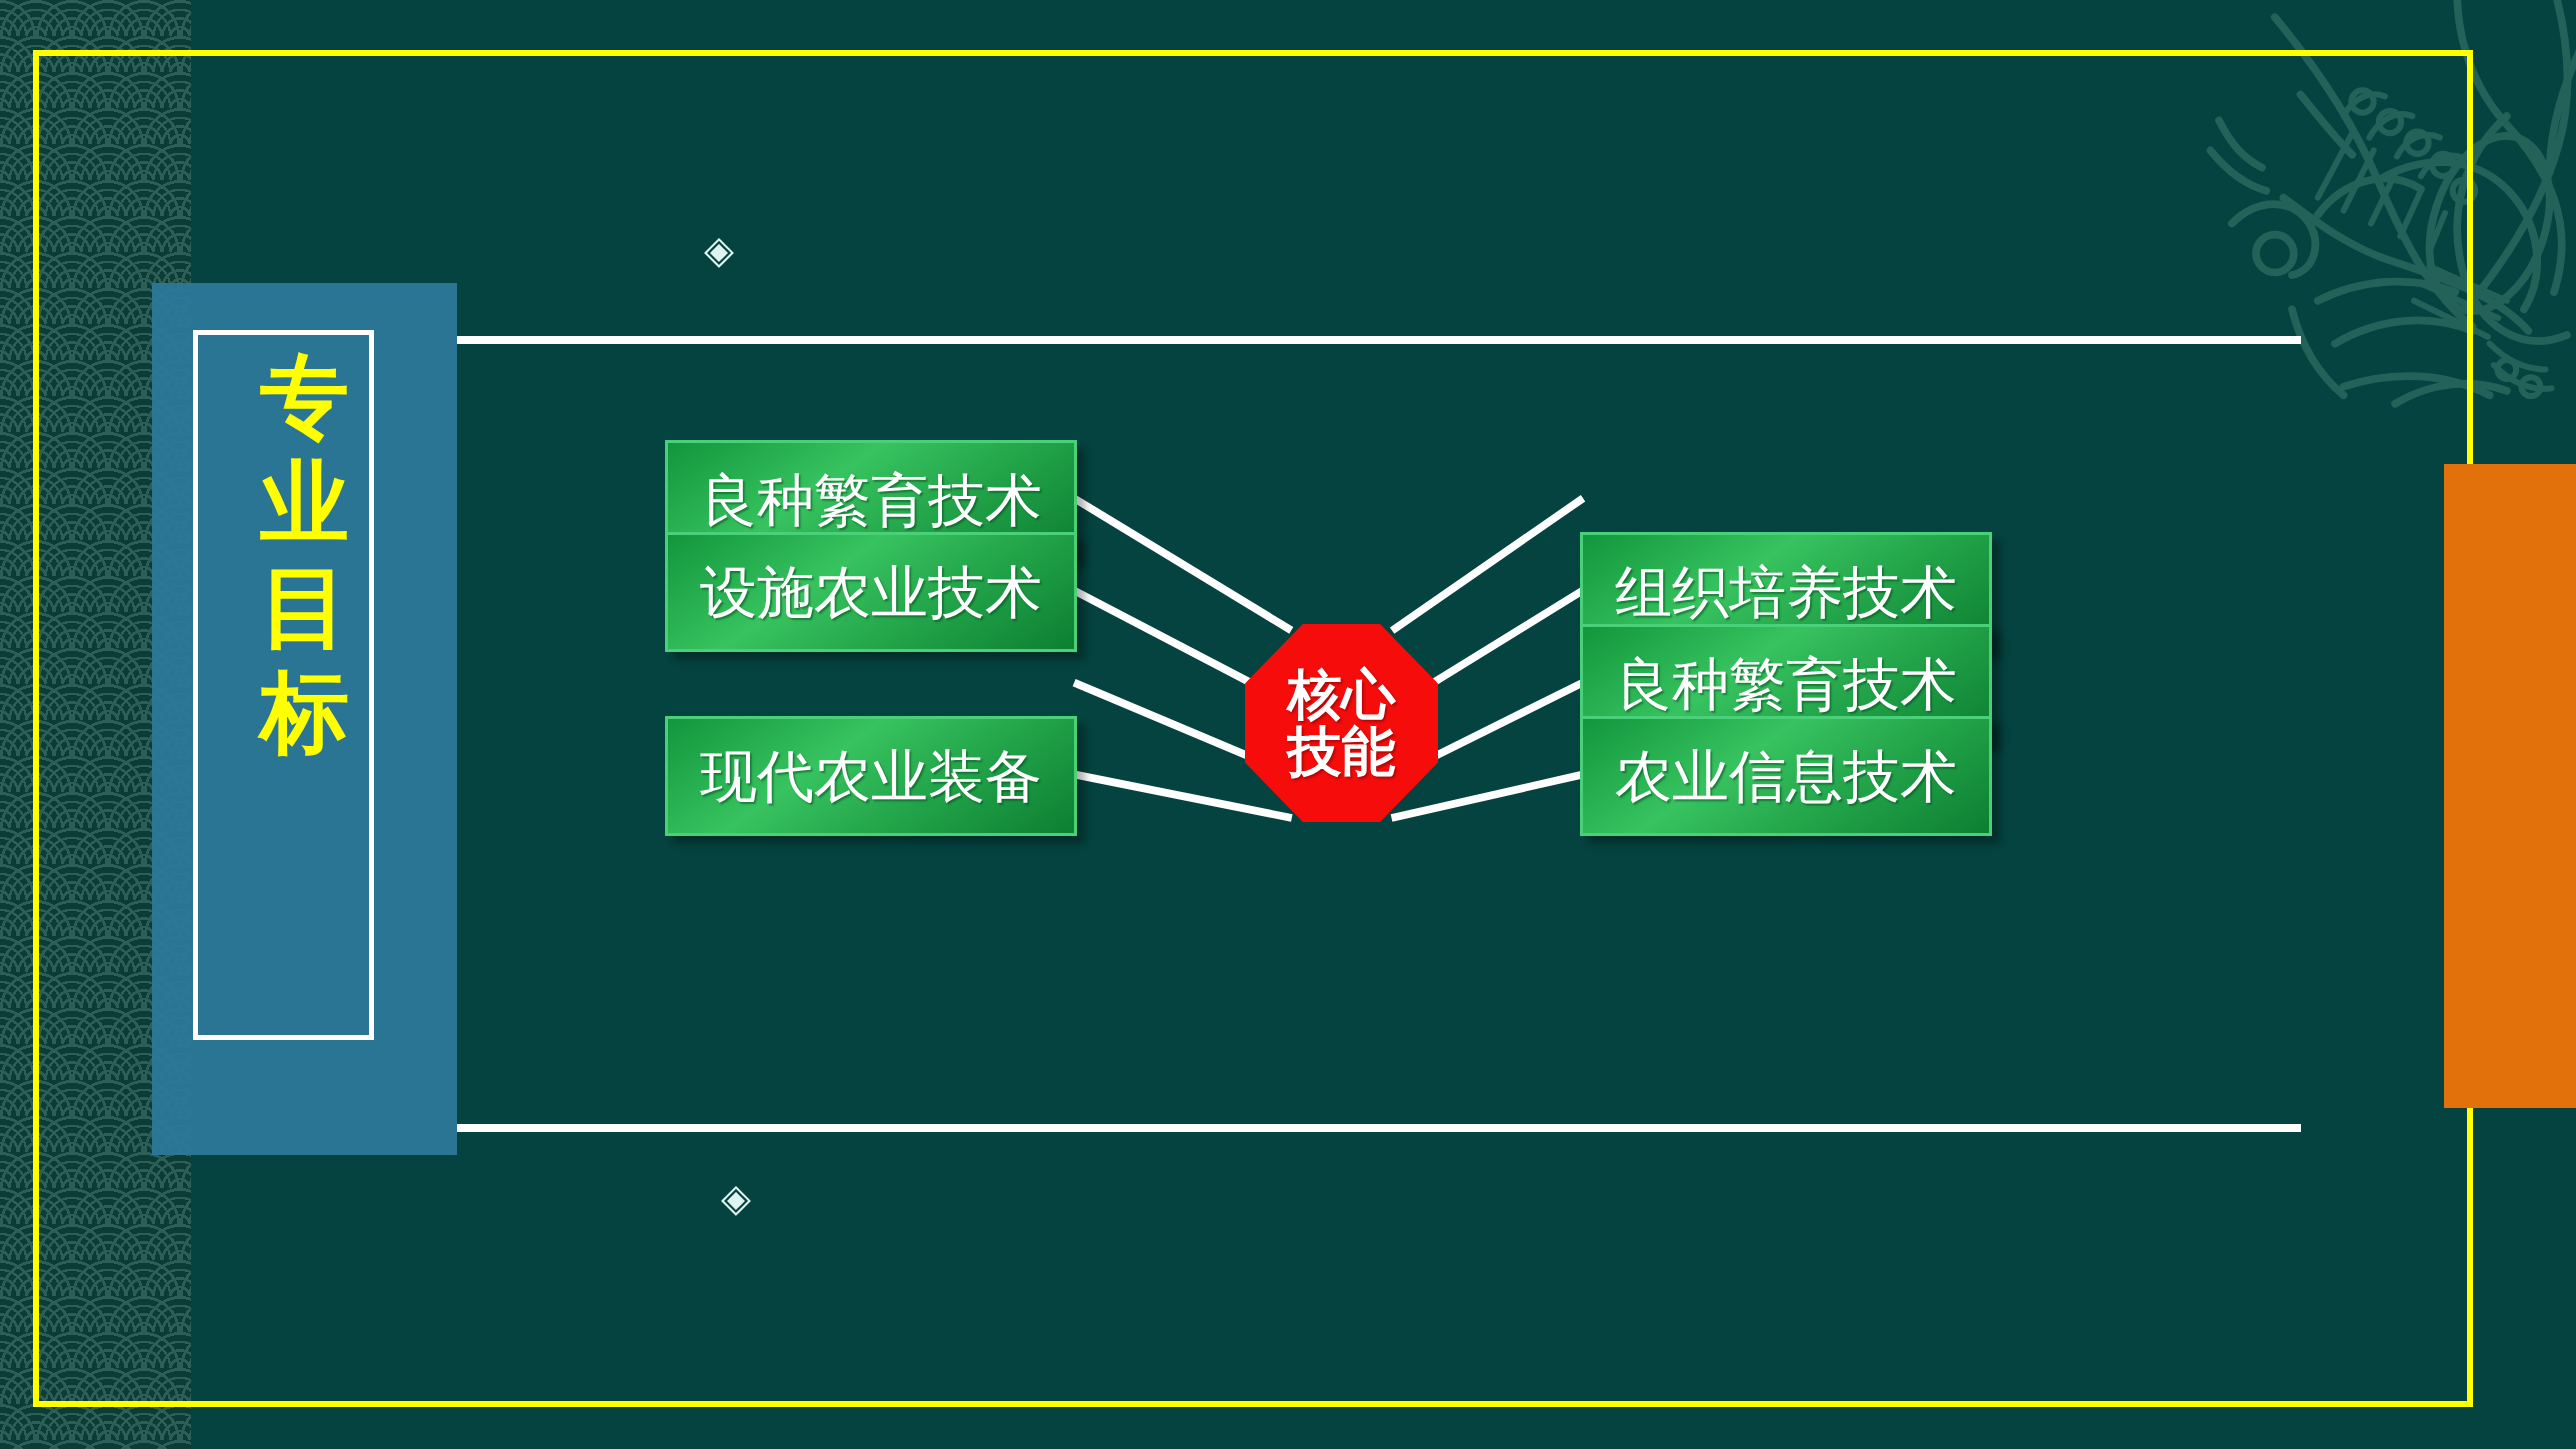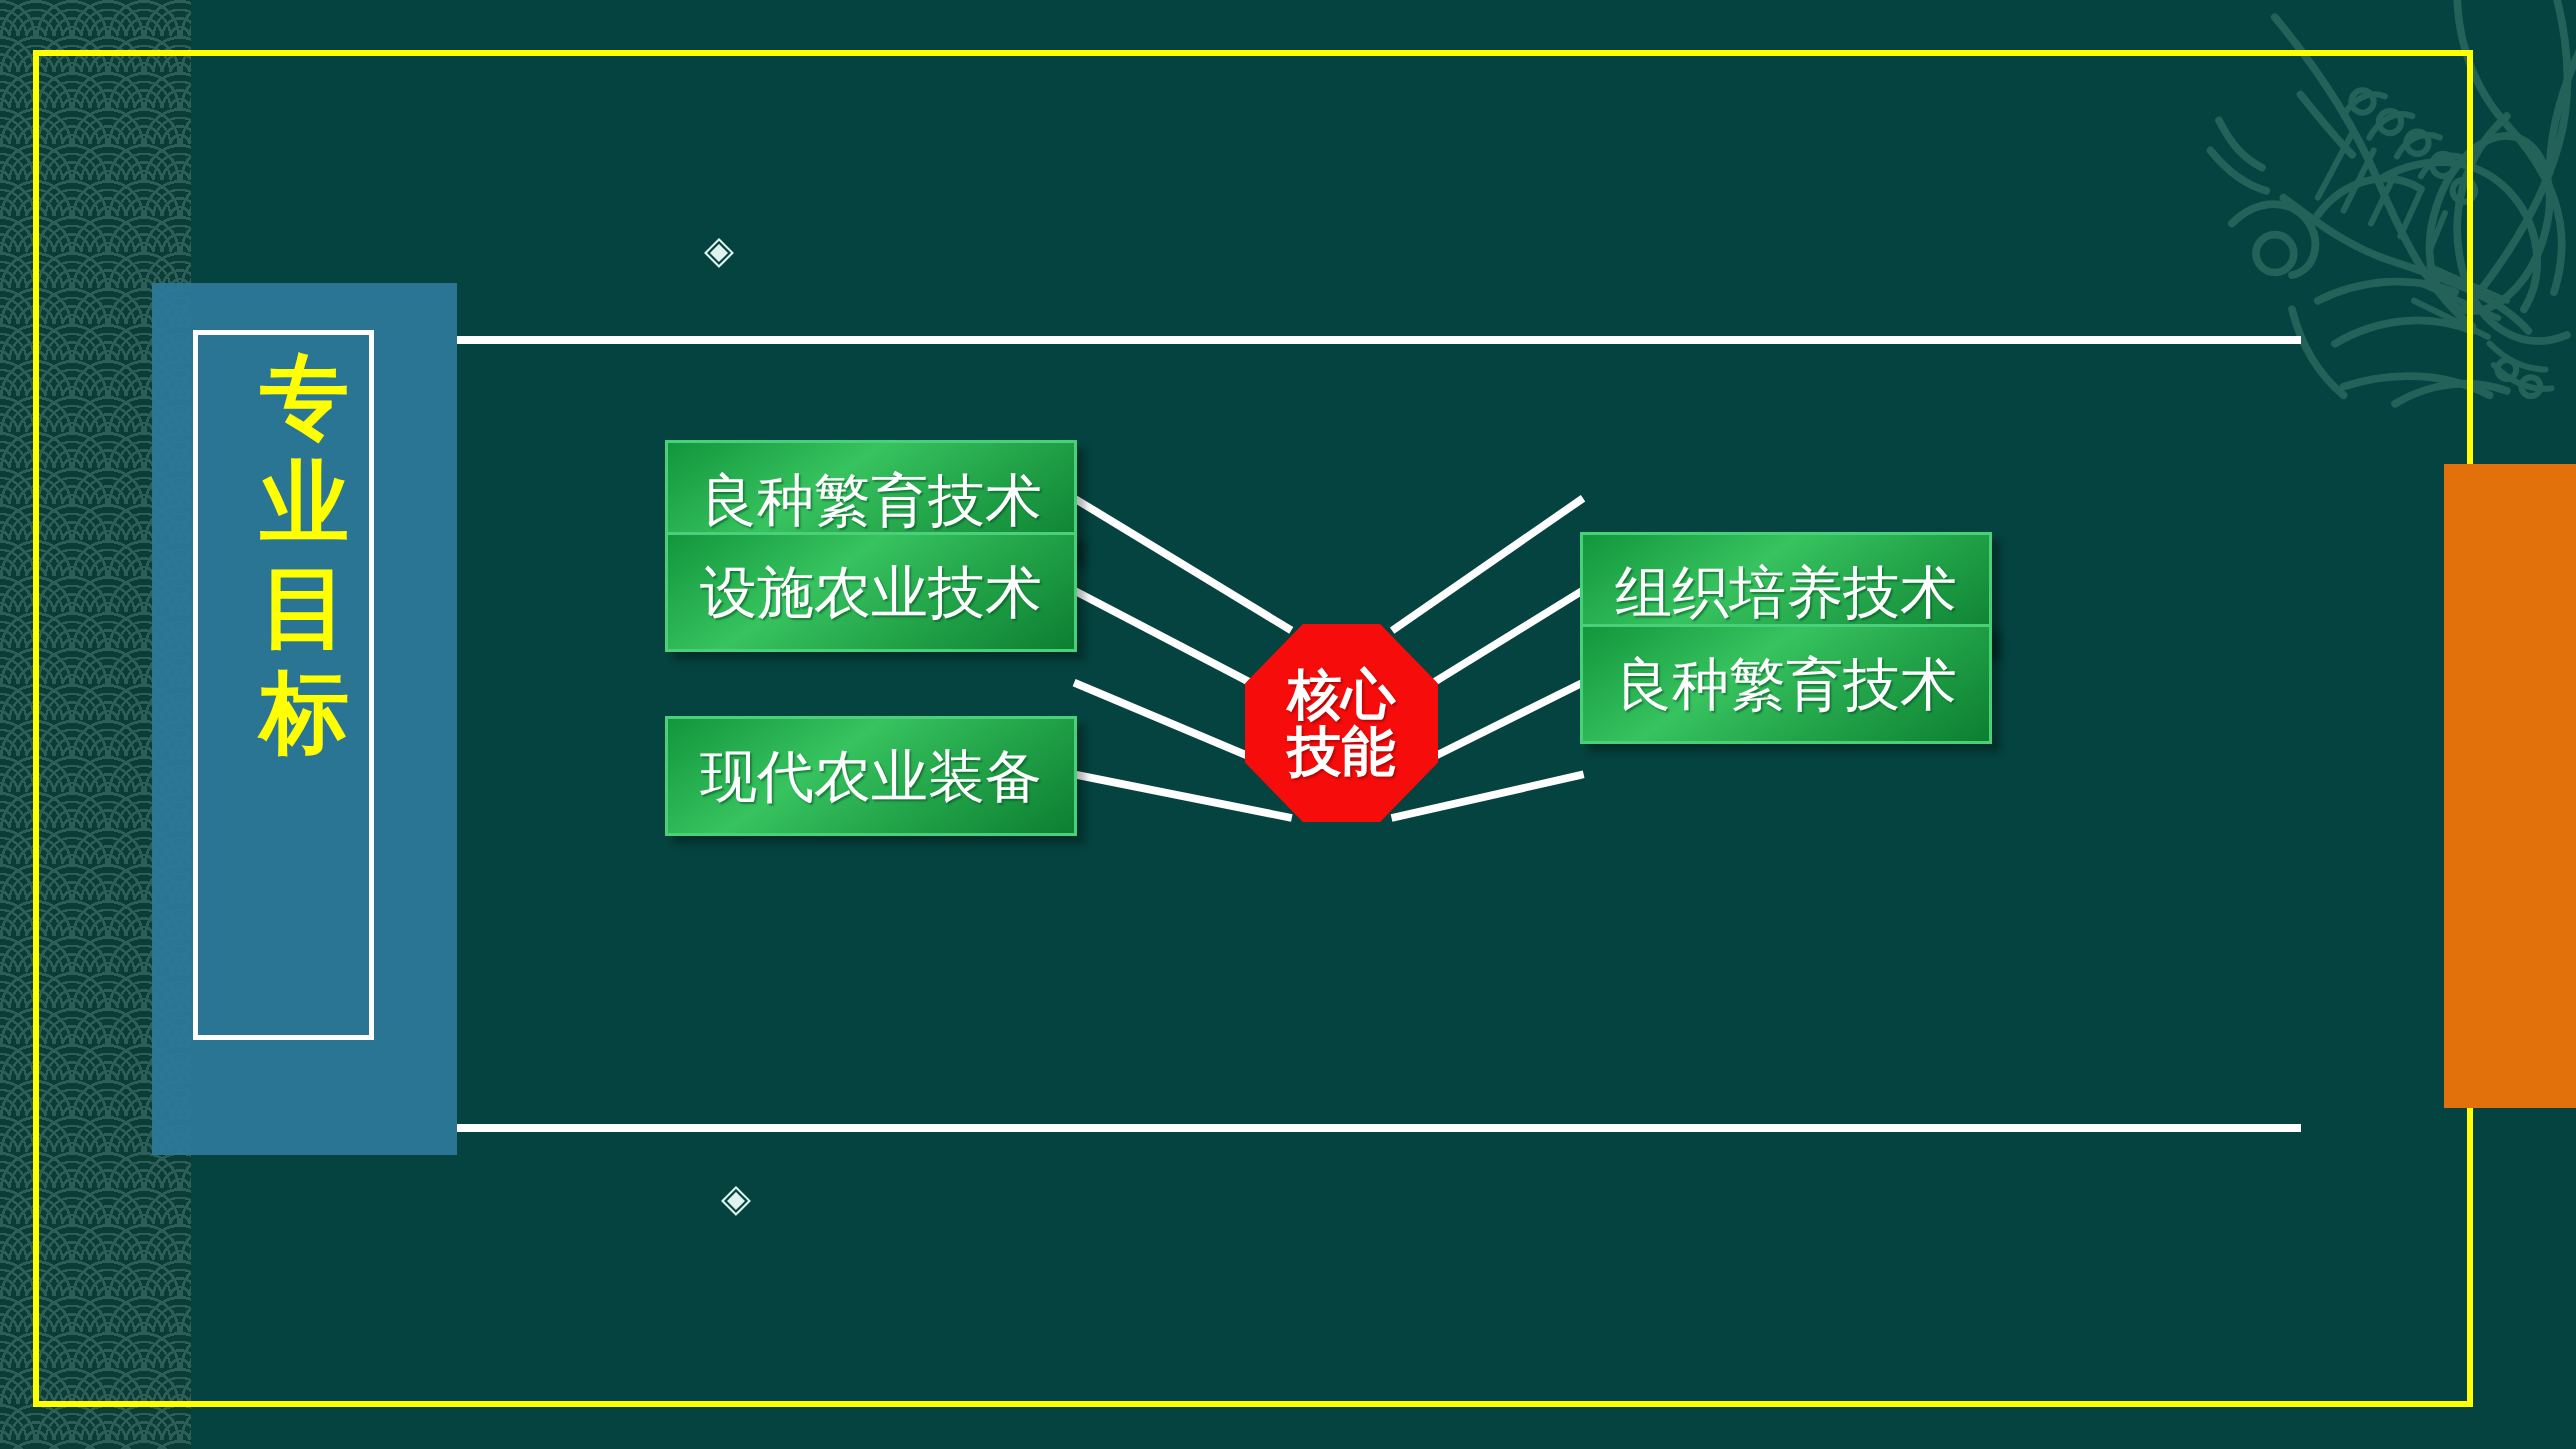--- a/index.html
+++ b/index.html
@@ -225,20 +225,23 @@
     <div class="node col-left" style="top:716px">
       <span>现代农业装备</span>
     </div>
 
     <div class="node col-right" style="top:532px">
       <span>组织培养技术</span>
     </div>
     <div class="node col-right" style="top:624px">
       <span>良种繁育技术</span>
     </div>
+    <div class="node col-right" style="top:716px">
+      <span>农业信息技术</span>
+    </div>
 
     <div class="core">
       <div class="core-text">
         <span>核心</span>
         <span>技能</span>
       </div>
     </div>
 
   </div>
 </div>

